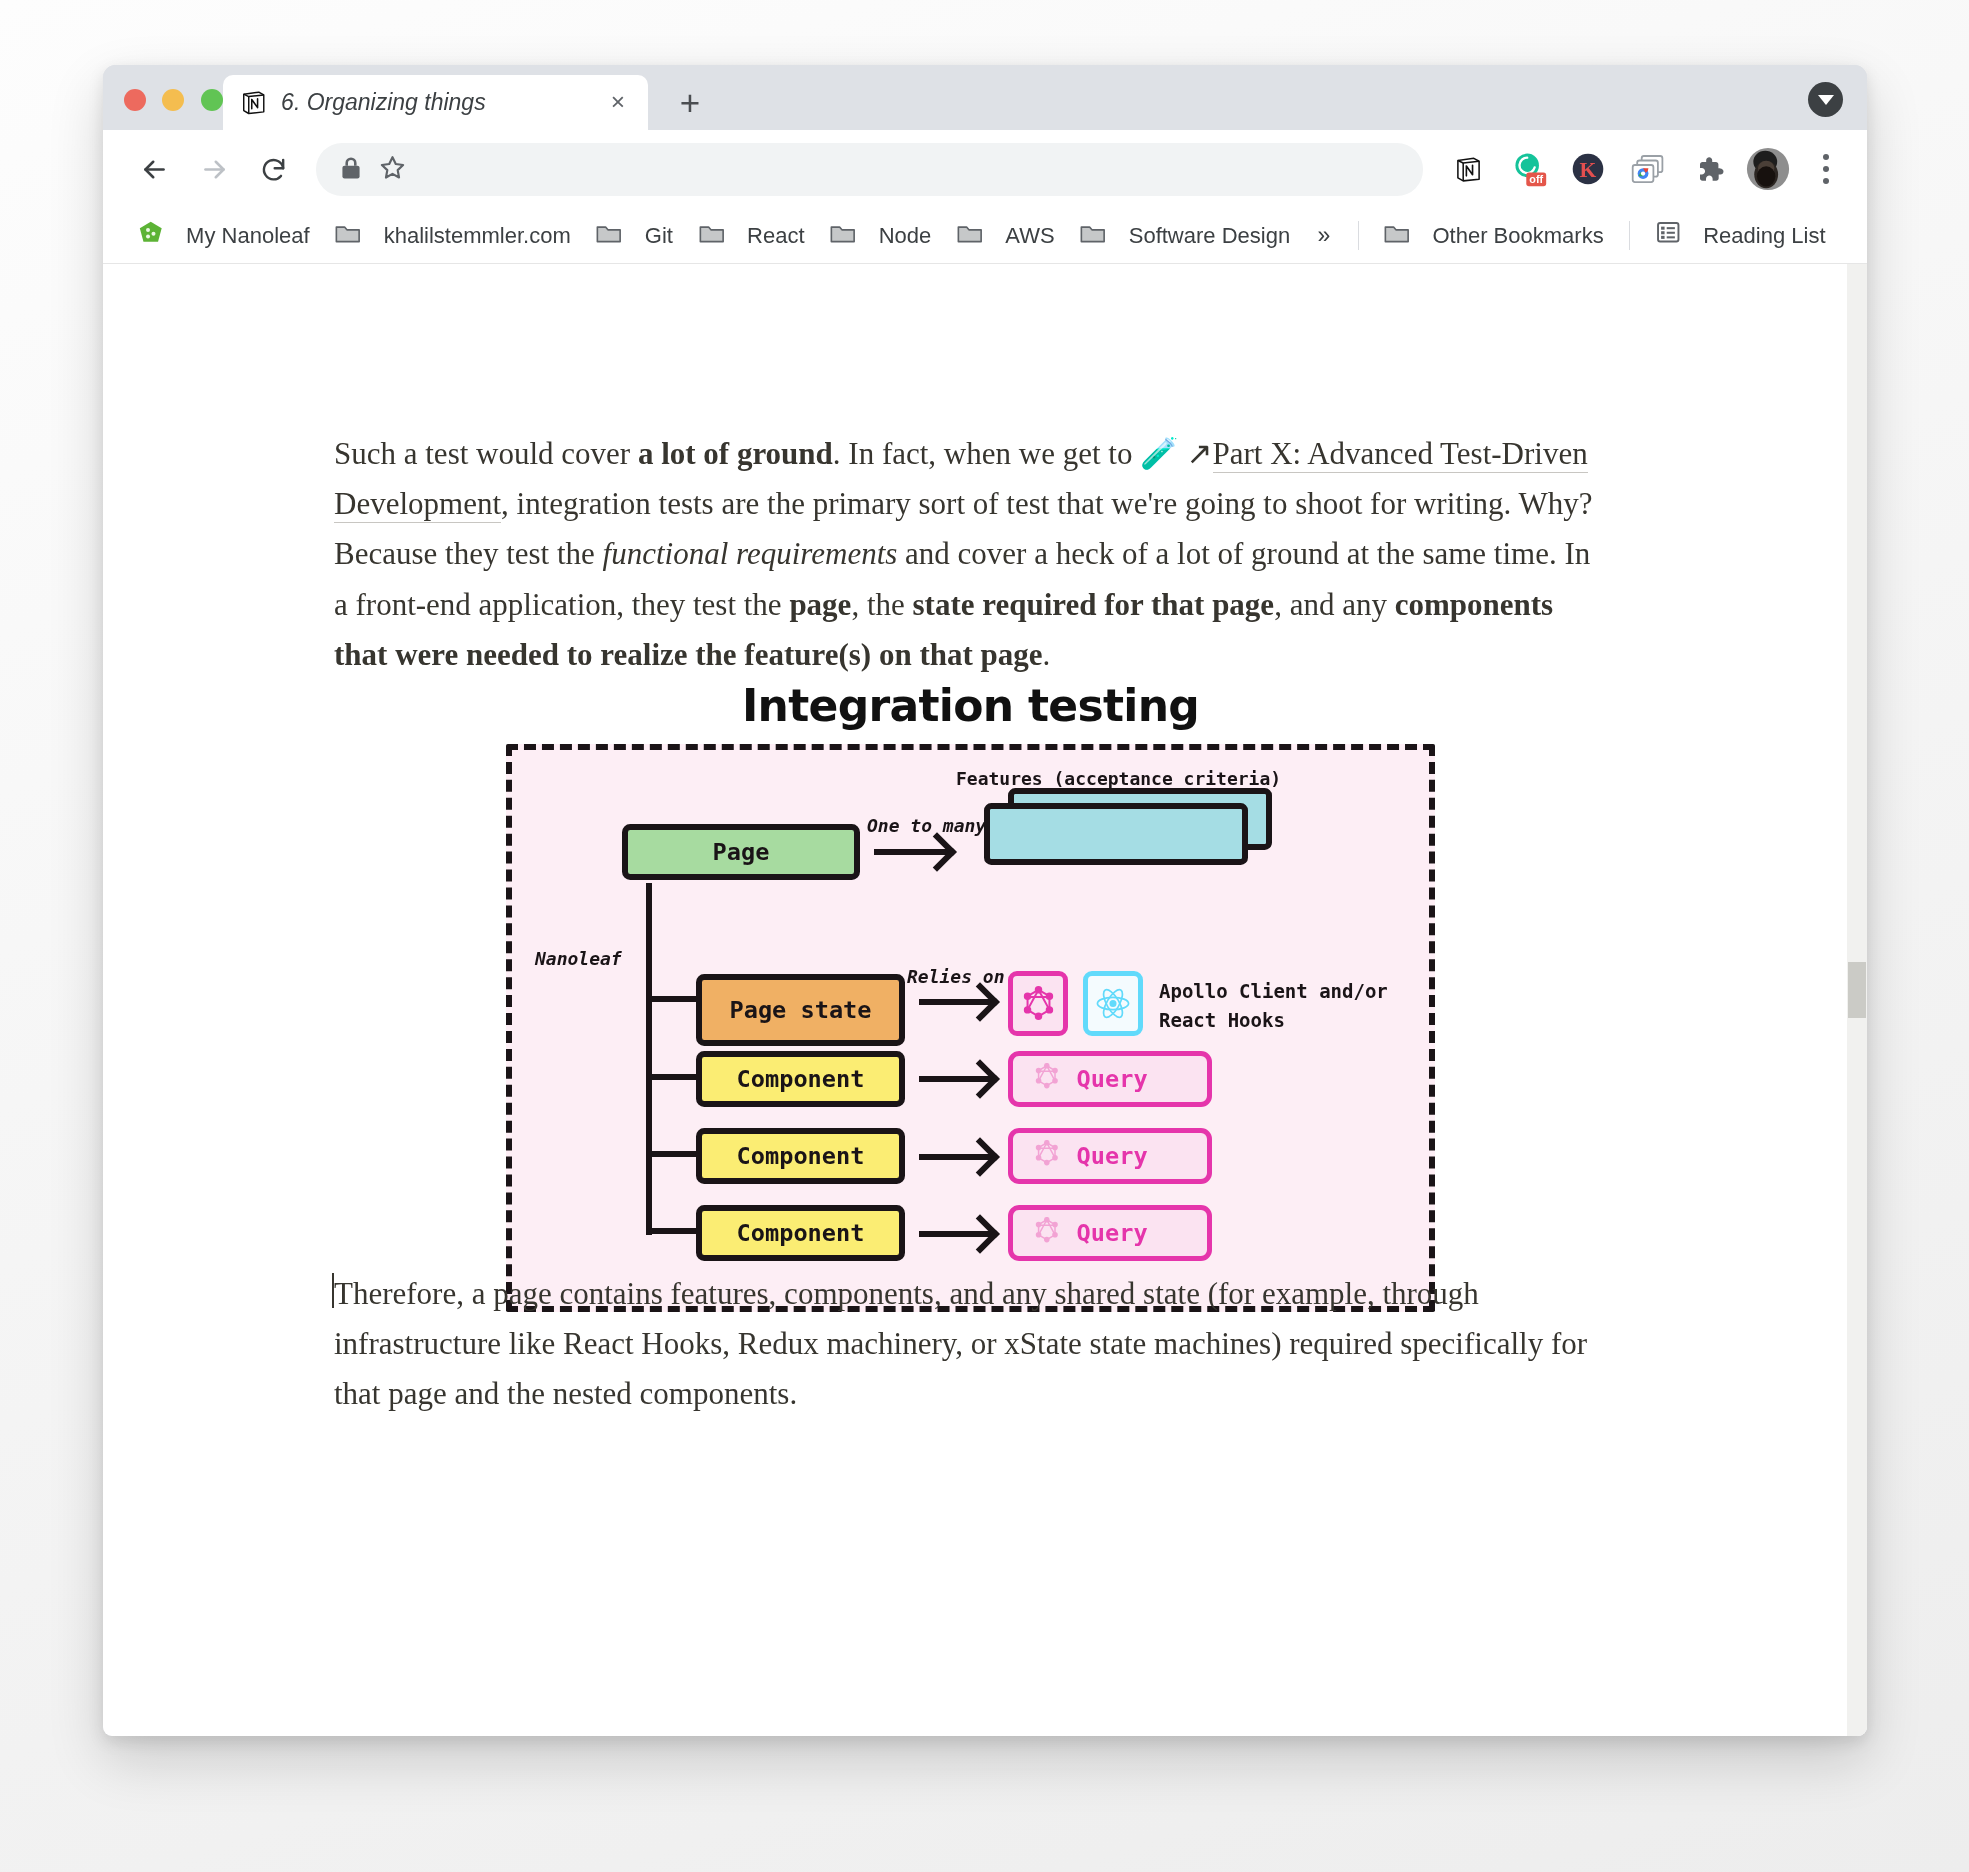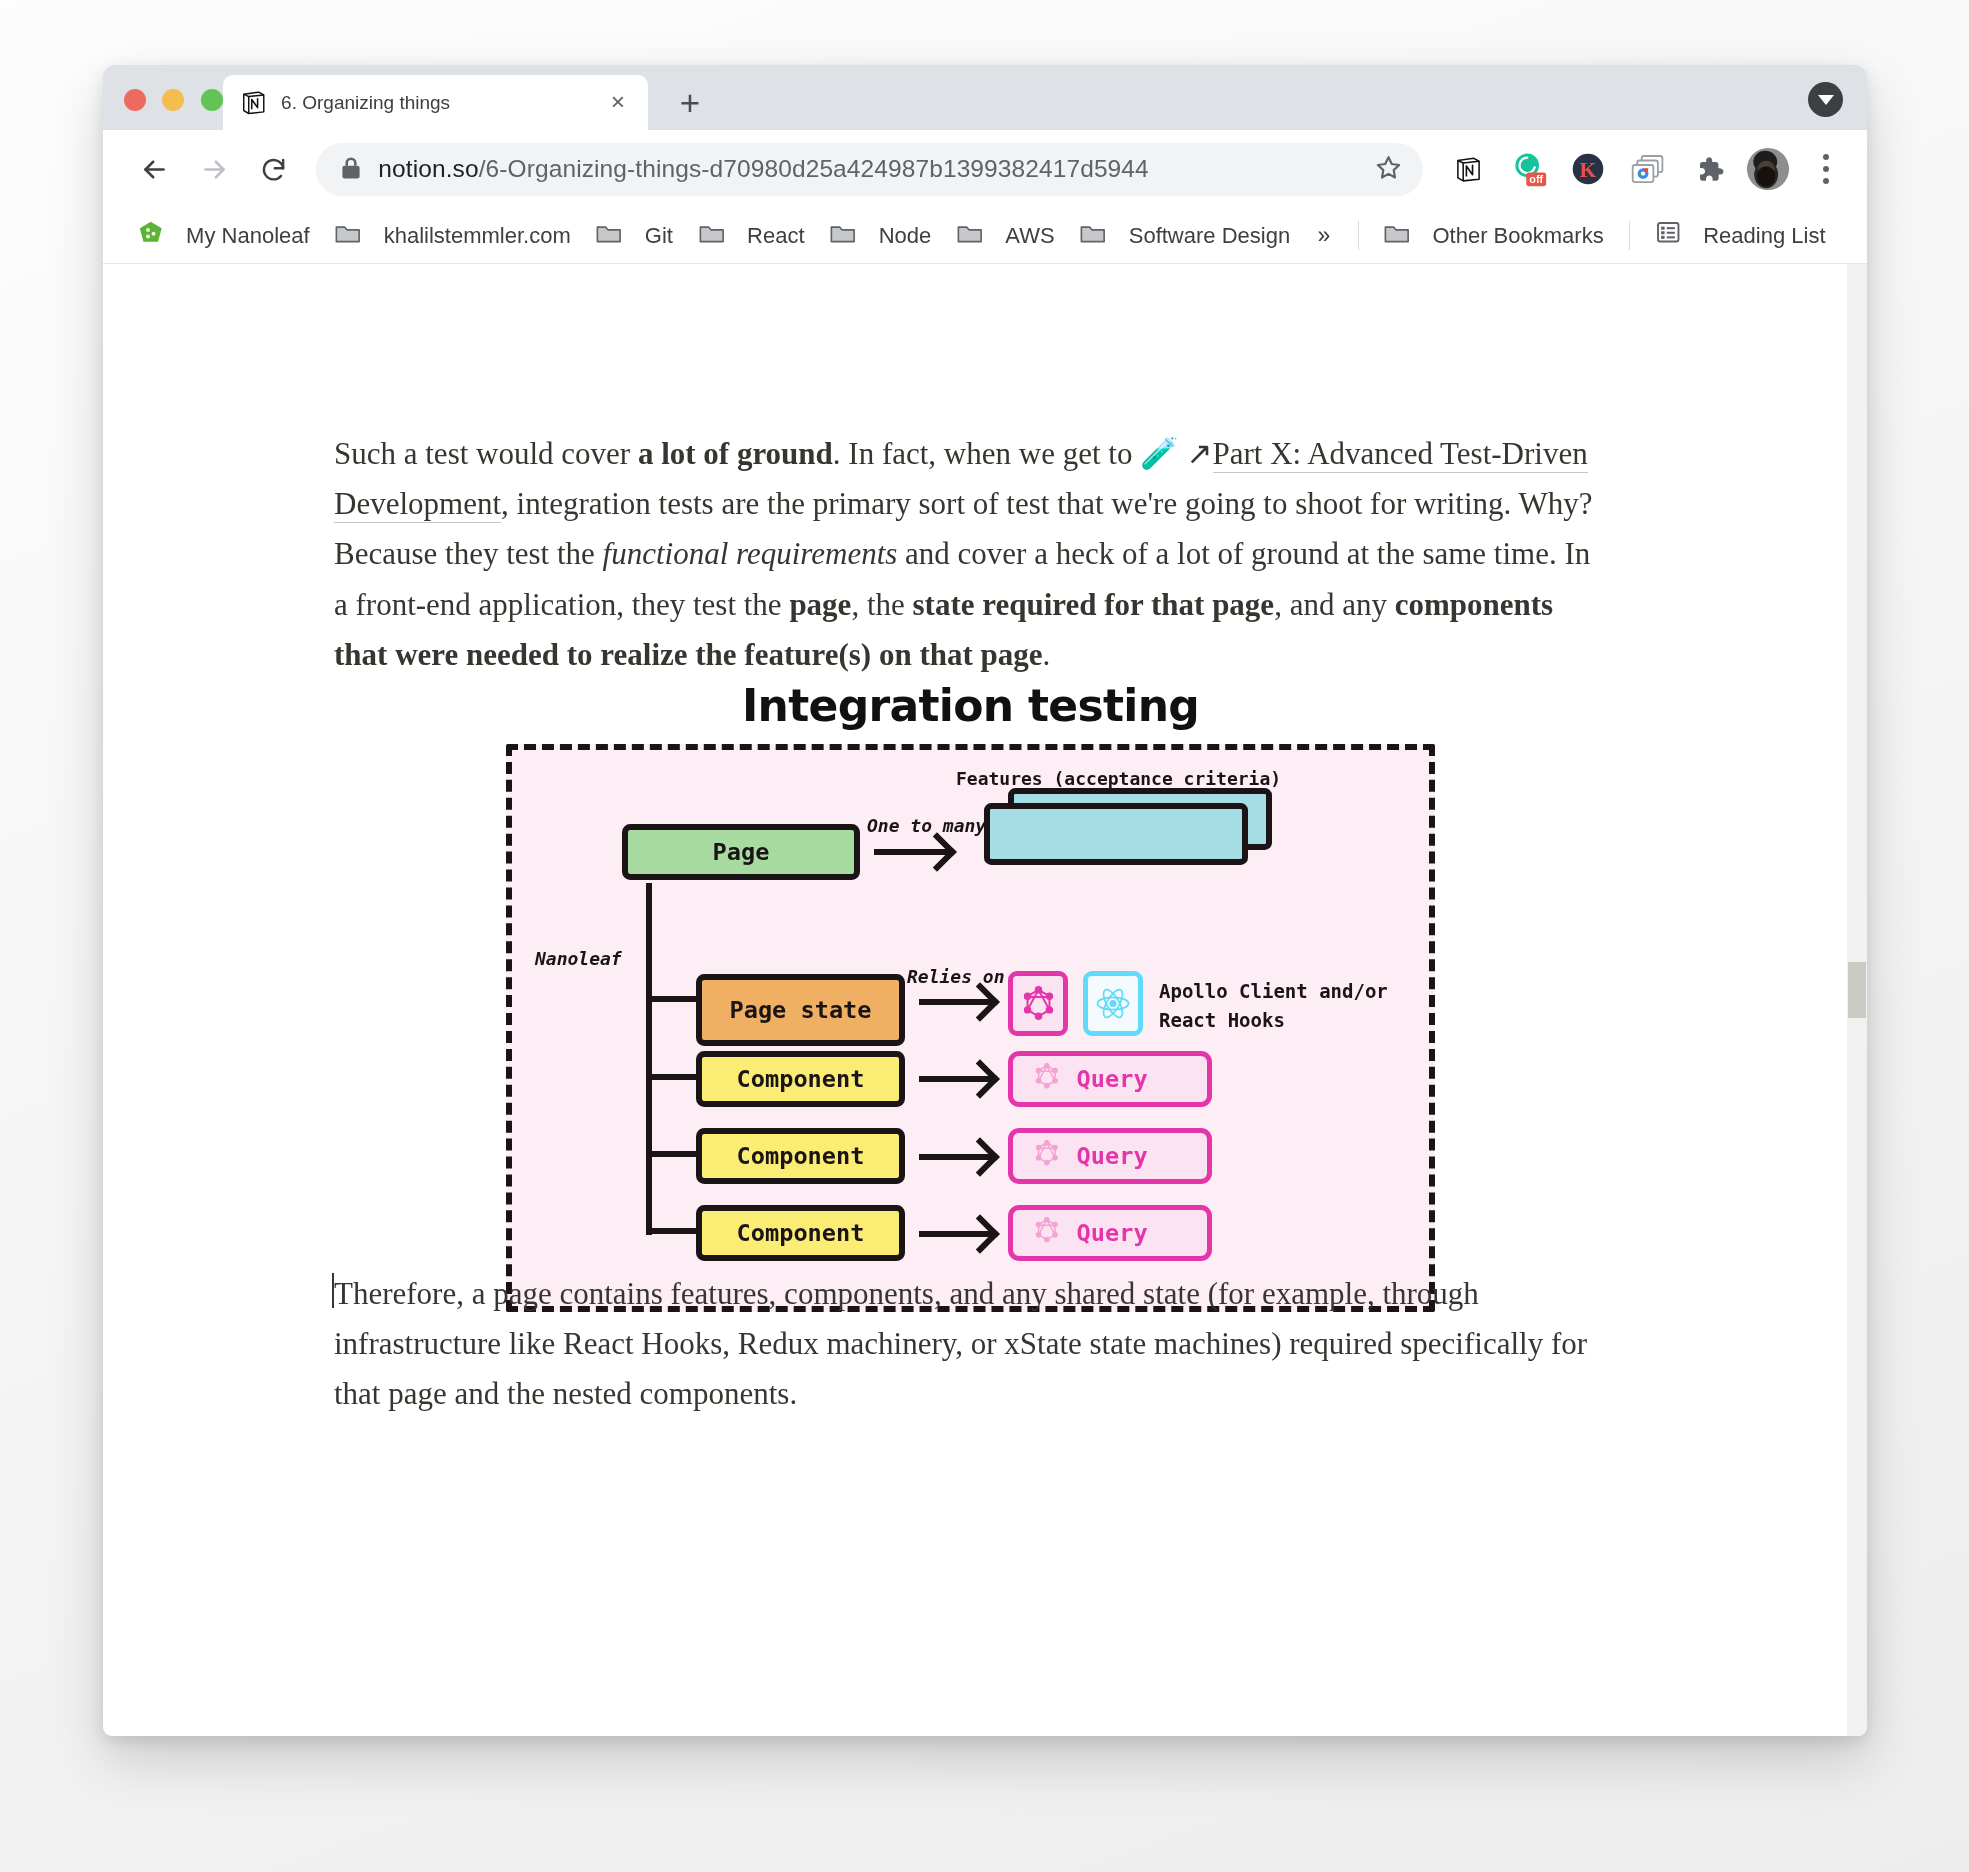--- a/index.html
+++ b/index.html
@@ -48,23 +48,24 @@
     display: flex; align-items: center;
     padding: 0 14.5px;
   }
   .tab-favicon {
     width: 25.5px; height: 25.5px;
     margin-left: 3.6px; margin-right: 14.5px;
     flex: 0 0 auto;
   }
   .tab-title {
     flex: 1 1 auto;
-    font-size: 19px; color: #3c4043;
+    font-size: 23px; color: #3c4043;
     white-space: nowrap; overflow: hidden; text-overflow: ellipsis;
     font-family: "Liberation Sans", sans-serif;
+    font-style: italic;
   }
   .tab-close {
     width: 31px; height: 31px; flex: 0 0 auto;
     display: flex; align-items: center; justify-content: center;
     color: #5f6368; font-size: 24.5px; line-height: 1;
   }
   .newtab {
     position: absolute; left: 568px; top: 18px;
     width: 38px; height: 38px;
     display: flex; align-items: center; justify-content: center;
@@ -425,21 +426,20 @@
       </svg>
     </div>
 
     <div class="omnibox">
       <span class="lock">
         <svg width="22" height="23.6" viewBox="0 0 20 22">
           <rect x="2" y="9" width="16" height="12" rx="2" fill="#5f6368"></rect>
           <path d="M6 9V6.5a4 4 0 0 1 8 0V9" fill="none" stroke="#5f6368" stroke-width="2.4"></path>
         </svg>
       </span>
-      <span class="url"><b>notion.so</b><span>/6-Organizing-things-d70980d25a424987b1399382417d5944</span></span>
       <span class="star">
         <svg width="29" height="29" viewBox="0 0 24 24" fill="none" stroke="#5f6368" stroke-width="1.8" stroke-linejoin="round">
           <path d="M12 3.5l2.7 5.6 6.1.8-4.5 4.3 1.1 6.1-5.4-3-5.4 3 1.1-6.1L3.2 9.9l6.1-.8z"></path>
         </svg>
       </span>
     </div>
 
     <div class="ext">
       <svg viewBox="0 0 28 28" width="27" height="27">
         <path d="M3 4.6 L19.5 2.4 L25 5.4 L25 24 L8.5 25.8 L3 22.6 Z" fill="#fff" stroke="#111" stroke-width="1.6" stroke-linejoin="round"></path>

